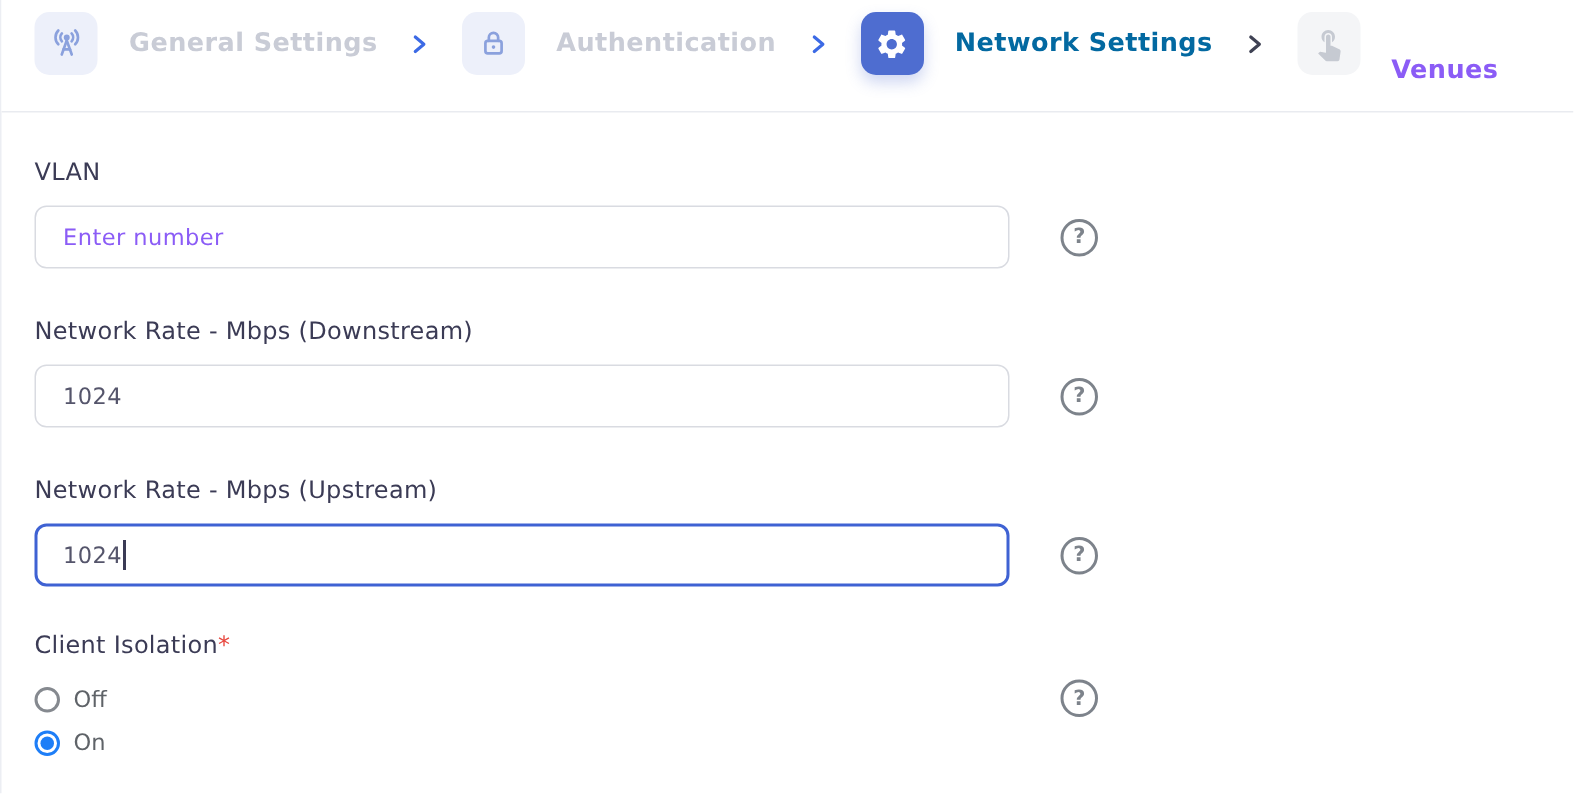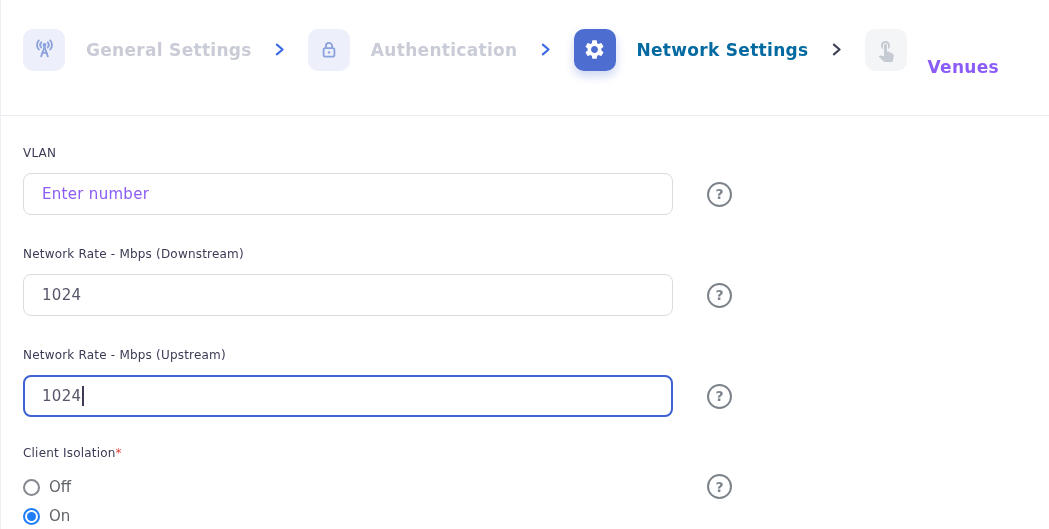--- a/index.html
+++ b/index.html
@@ -3,21 +3,21 @@
 <meta charset="utf-8">
 <style>
   * { margin:0; padding:0; box-sizing:border-box; }
   html,body { width:1049px; height:529px; background:#ffffff; overflow:hidden; }
   body { font-family:"DejaVu Sans","Liberation Sans",sans-serif; }
   .page { width:1049px; height:529px; border-left:1px solid #eceef3; background:#fff; }
 
   
   .stepper {
     display:flex; align-items:center; justify-content:space-between;
-    height:116px; padding:0 50px 16px 22px;
+    height:75px; padding:0 50px 16px 22px;
     border-bottom:1px solid #e9ebf0; background:#fff;
   }
   .step { display:flex; align-items:center; gap:21px; cursor:pointer; }
   .step-iconbox {
     width:42px; height:42px; border-radius:10px;
     display:flex; align-items:center; justify-content:center; flex:0 0 auto;
   }
   .step-iconbox.done   { background:#edf0fa; color:#8ba1dd; }
   .step-iconbox.active { background:#4e6dd0; color:#ffffff;
                          box-shadow:0 5px 10px rgba(78,109,208,.28); }
@@ -26,21 +26,21 @@
   .step-label.done   { color:#c9ccd6; }
   .step-label.active { color:#0369a1; }
   .step-label.todo   { color:#8b5cf6;margin-top:35px; }
   .sep { display:flex; align-items:center; }
   .sep.blue { color:#3c6ae5; }
   .sep.dark { color:#3f4254; }
 
   
   .form { padding:30px 0 0 22px; }
   .field { margin-bottom:32px; }
-  .field-label { font-size:12px; color:#3b3b55; margin-bottom:13px; letter-spacing:.2px; }
+  .field-label { font-size:16px; color:#3b3b55; margin-bottom:13px; letter-spacing:.2px; }
   .req { color:#e8483f; }
   .input-row { display:flex; align-items:center; gap:34px; }
   .text-input {
     width:650px; height:42px; border:1px solid #d9dbe1; border-radius:8px;
     display:flex; align-items:center; padding:0 18px;
     font-size:15px; color:#55556b; background:#fff; letter-spacing:.3px;
   }
   .text-input.focused { border:2px solid #3f62d3; padding:0 17px; }
   .placeholder { color:#8b5cf6; }
   .caret { display:inline-block; width:1.5px; height:20px; background:#3b3b55; margin-left:1px; }

